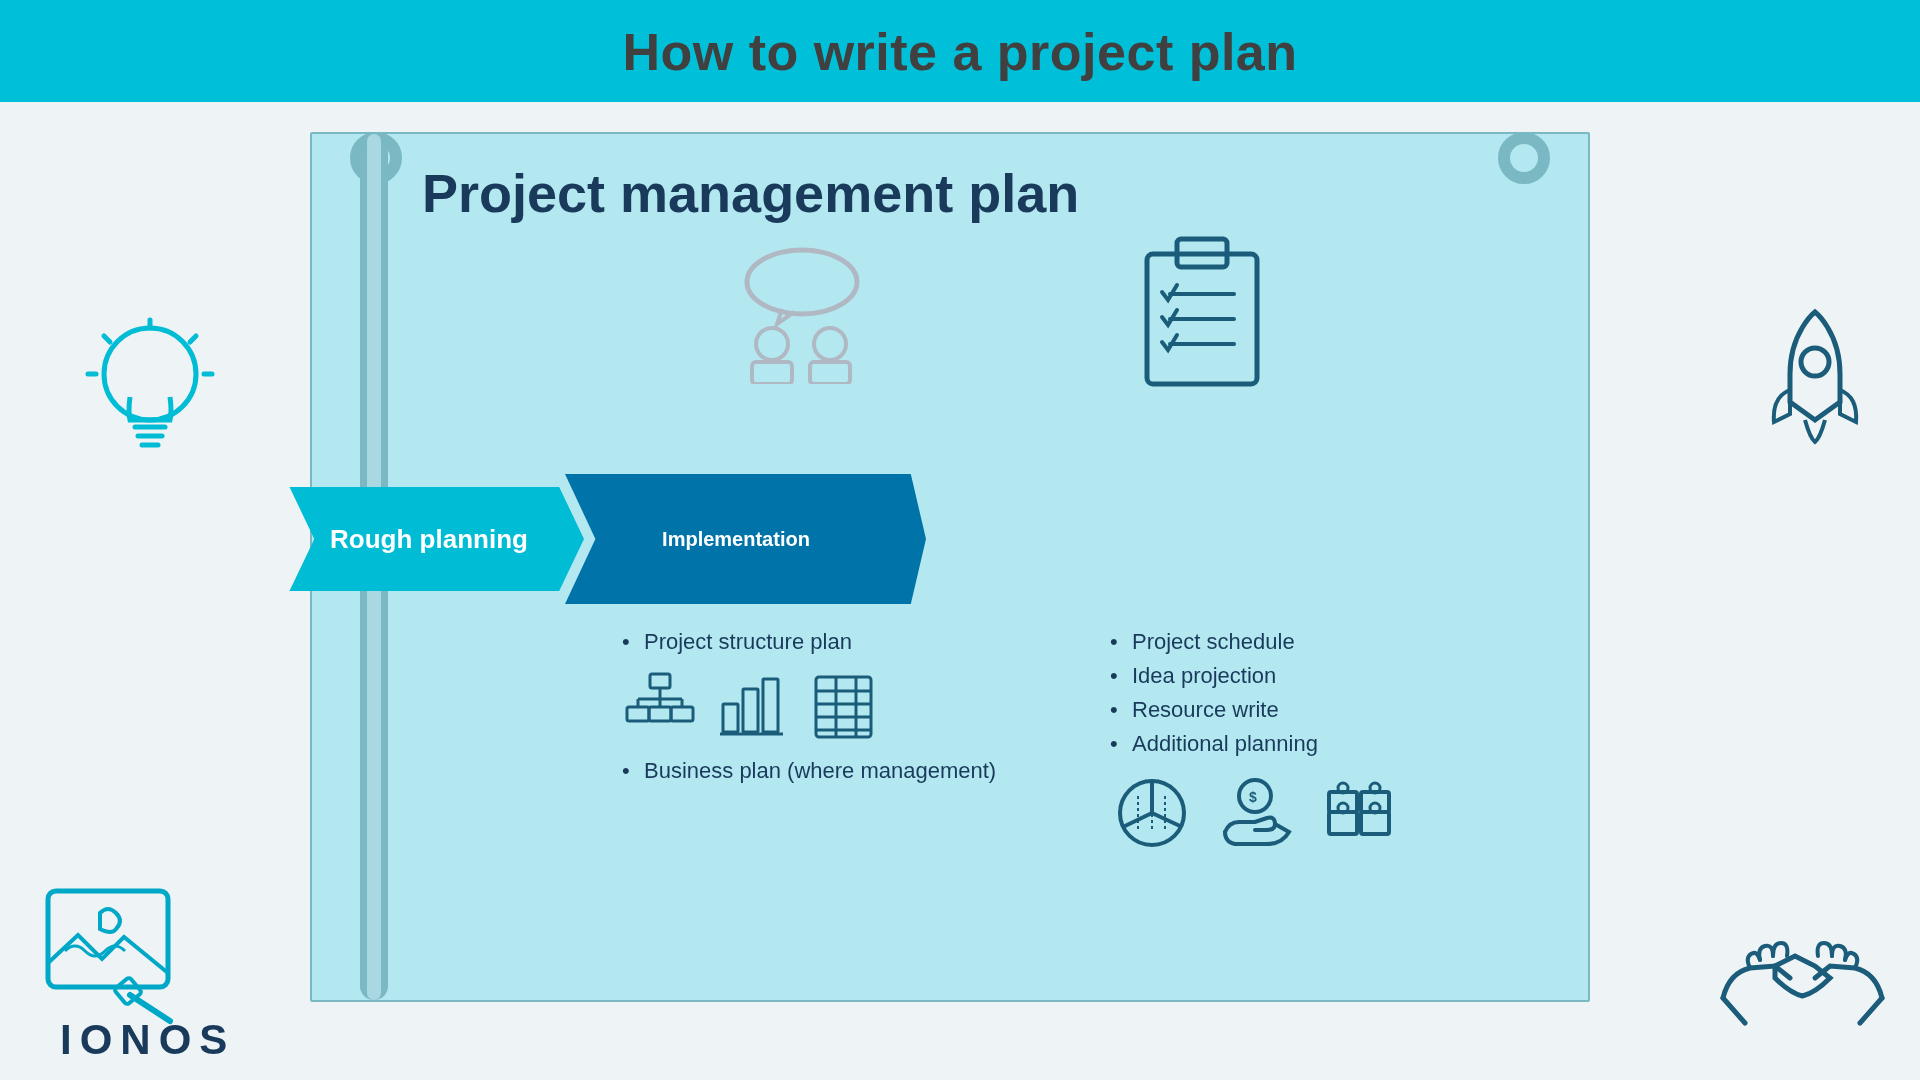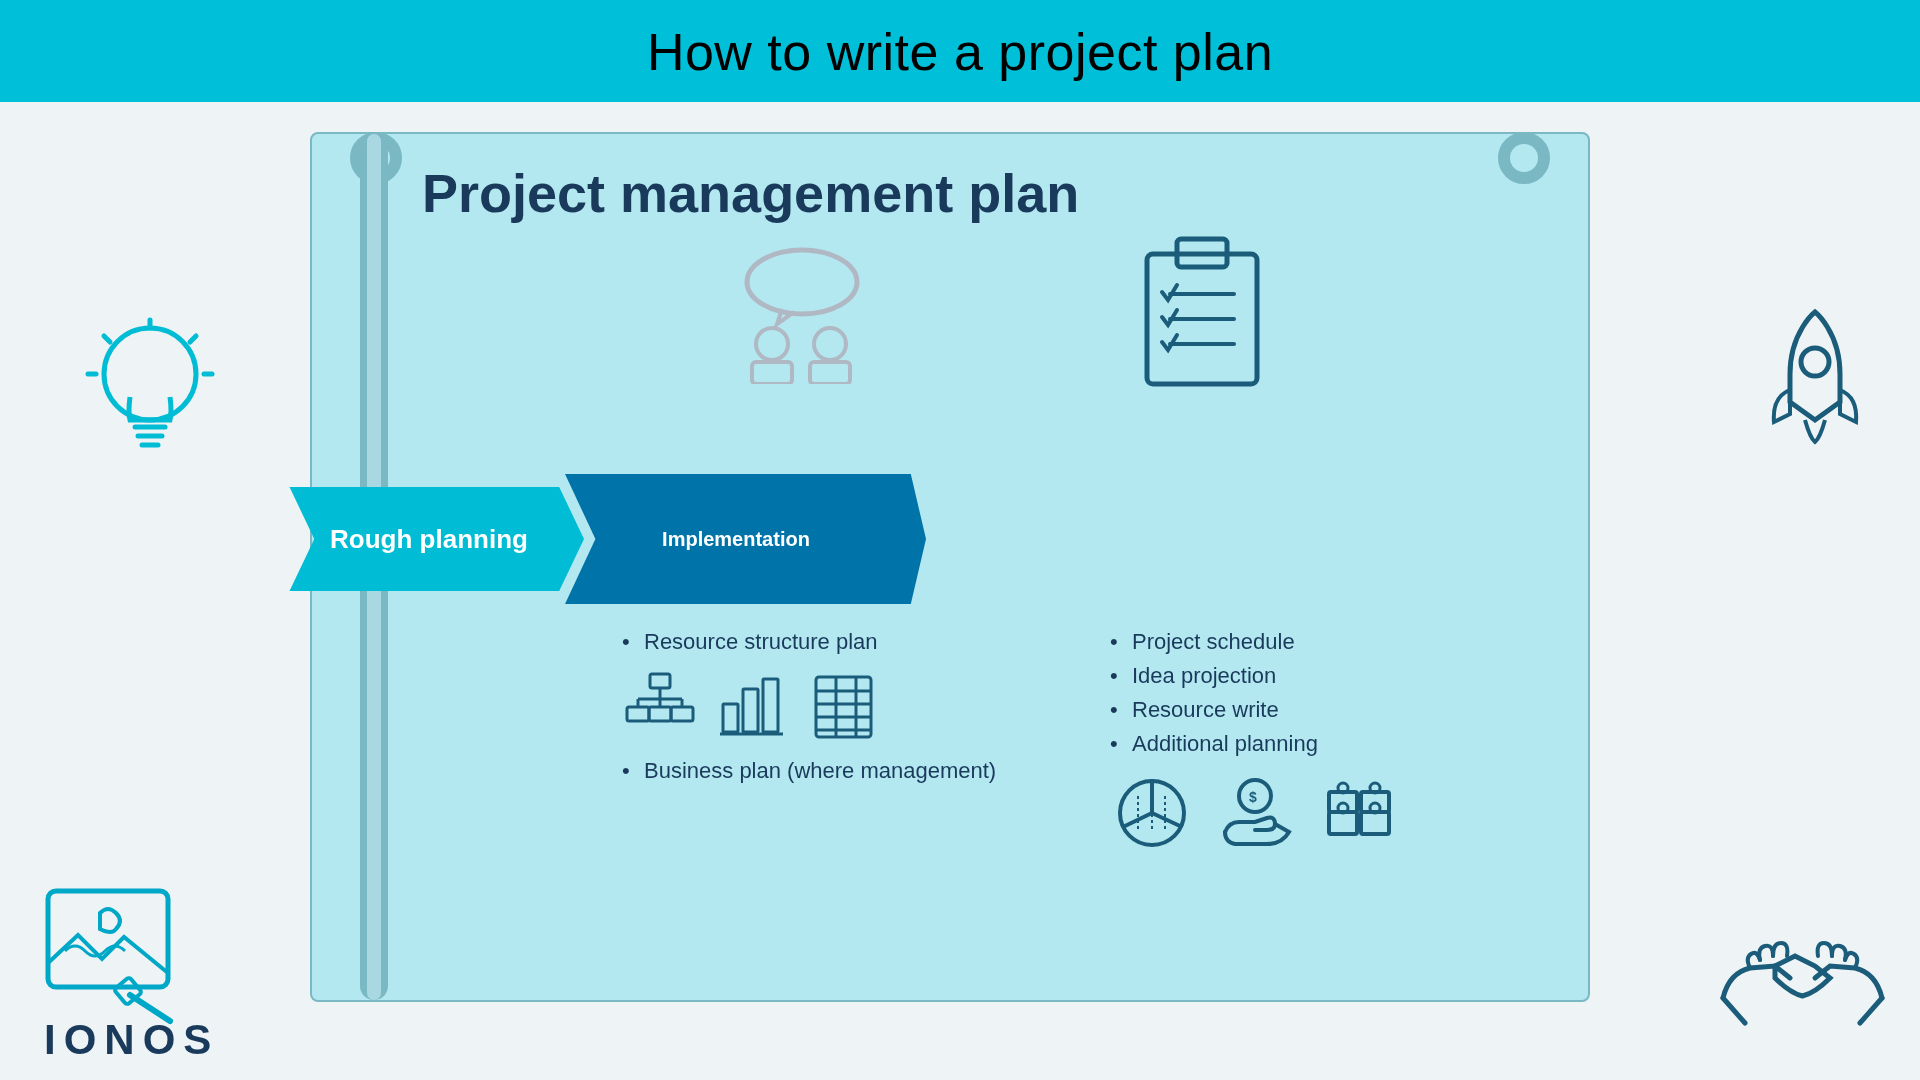--- a/index.html
+++ b/index.html
@@ -13,43 +13,43 @@
     }
 
     
     .header-bar {
       width: 100%;
       background: #00c0d9;
       padding: 22px 0 20px;
       text-align: center;
     }
     .header-bar h1 {
-      color: #000000;
+      color: #404040;
       font-size: 52px;
-      font-weight: 400;
+      font-weight: 700;
       letter-spacing: 0.5px;
     }
 
     
     .main-content {
       position: relative;
       width: 100%;
       height: calc(1080px - 90px);
       background: #eef3f6;
     }
 
     
     .scroll-container {
       position: absolute;
       left: 310px;
       top: 30px;
       width: 1280px;
       height: 870px;
       background: #b3e8f0;
-      border-radius: 8px;
+      border-radius: 2px;
       border: 2.5px solid #7ab8c4;
       overflow: visible;
     }
 
     
     .scroll-curl-tl {
       position: absolute;
       top: -2px;
       left: 38px;
       width: 52px;
@@ -192,21 +192,21 @@
     }
     .outer-icon-handshake {
       right: 30px;
       bottom: 40px;
     }
 
     
     .ionos-brand {
       position: absolute;
       bottom: 28px;
-      left: 44px;
+      left: 60px;
       font-size: 42px;
       font-weight: 900;
       color: #1a3a5c;
       letter-spacing: 8px;
     }
 
     
     .small-icons-row {
       display: flex;
       gap: 18px;
@@ -343,21 +343,21 @@
         </div>
       </div>
     </div>
 
     <div style="position:absolute; top:495px; left:310px; right:30px; display:flex; gap:40px;">
 
       <div style="flex:1;">
         <ul style="list-style:none; padding:0;">
           <li style="font-size:22px; color:#1a3a5c; margin-bottom:10px; padding-left:22px; position:relative;">
             <span style="position:absolute;left:0;">•</span>
-            <span>Resource structure plan</span>
+            <span>Project structure plan</span>
           </li>
         </ul>
 
         <div class="small-icons-row">
 
           <svg width="75" height="75" viewBox="0 0 75 75" fill="none">
             <rect x="28" y="5" width="20" height="14" rx="2" stroke="#1a5c7a" stroke-width="3" fill="none"></rect>
             <line x1="38" y1="19" x2="38" y2="30" stroke="#1a5c7a" stroke-width="3"></line>
             <line x1="16" y1="30" x2="60" y2="30" stroke="#1a5c7a" stroke-width="3"></line>
             <line x1="16" y1="30" x2="16" y2="38" stroke="#1a5c7a" stroke-width="3"></line>

